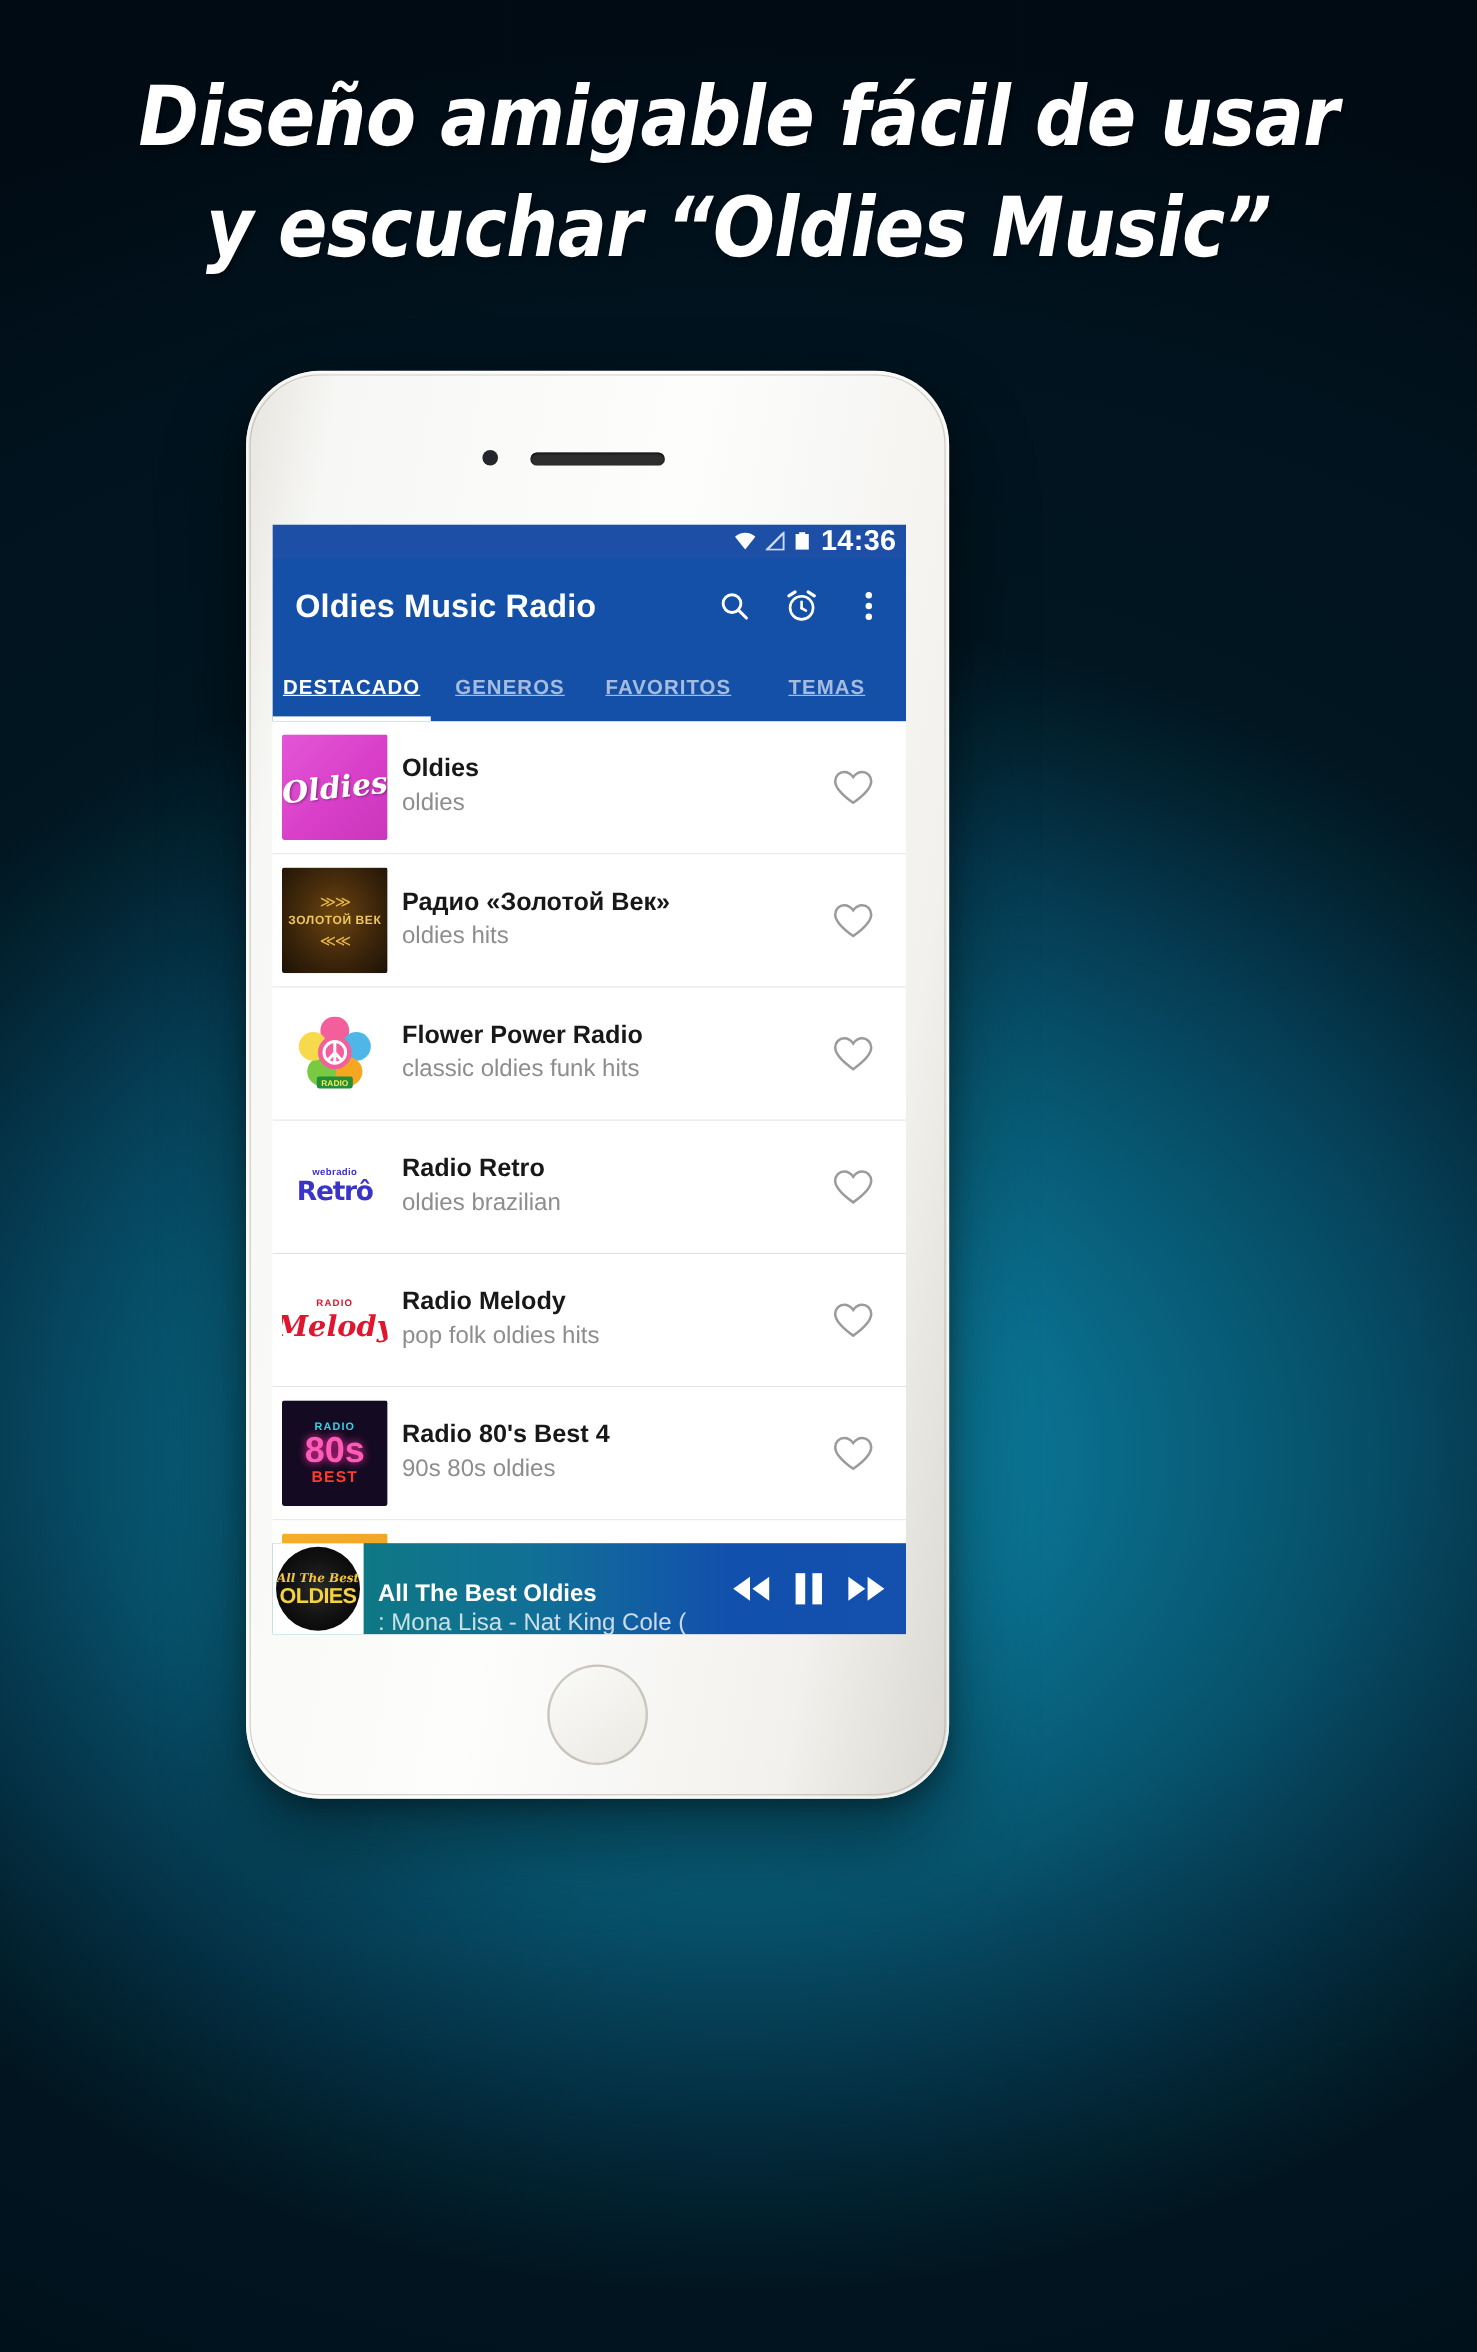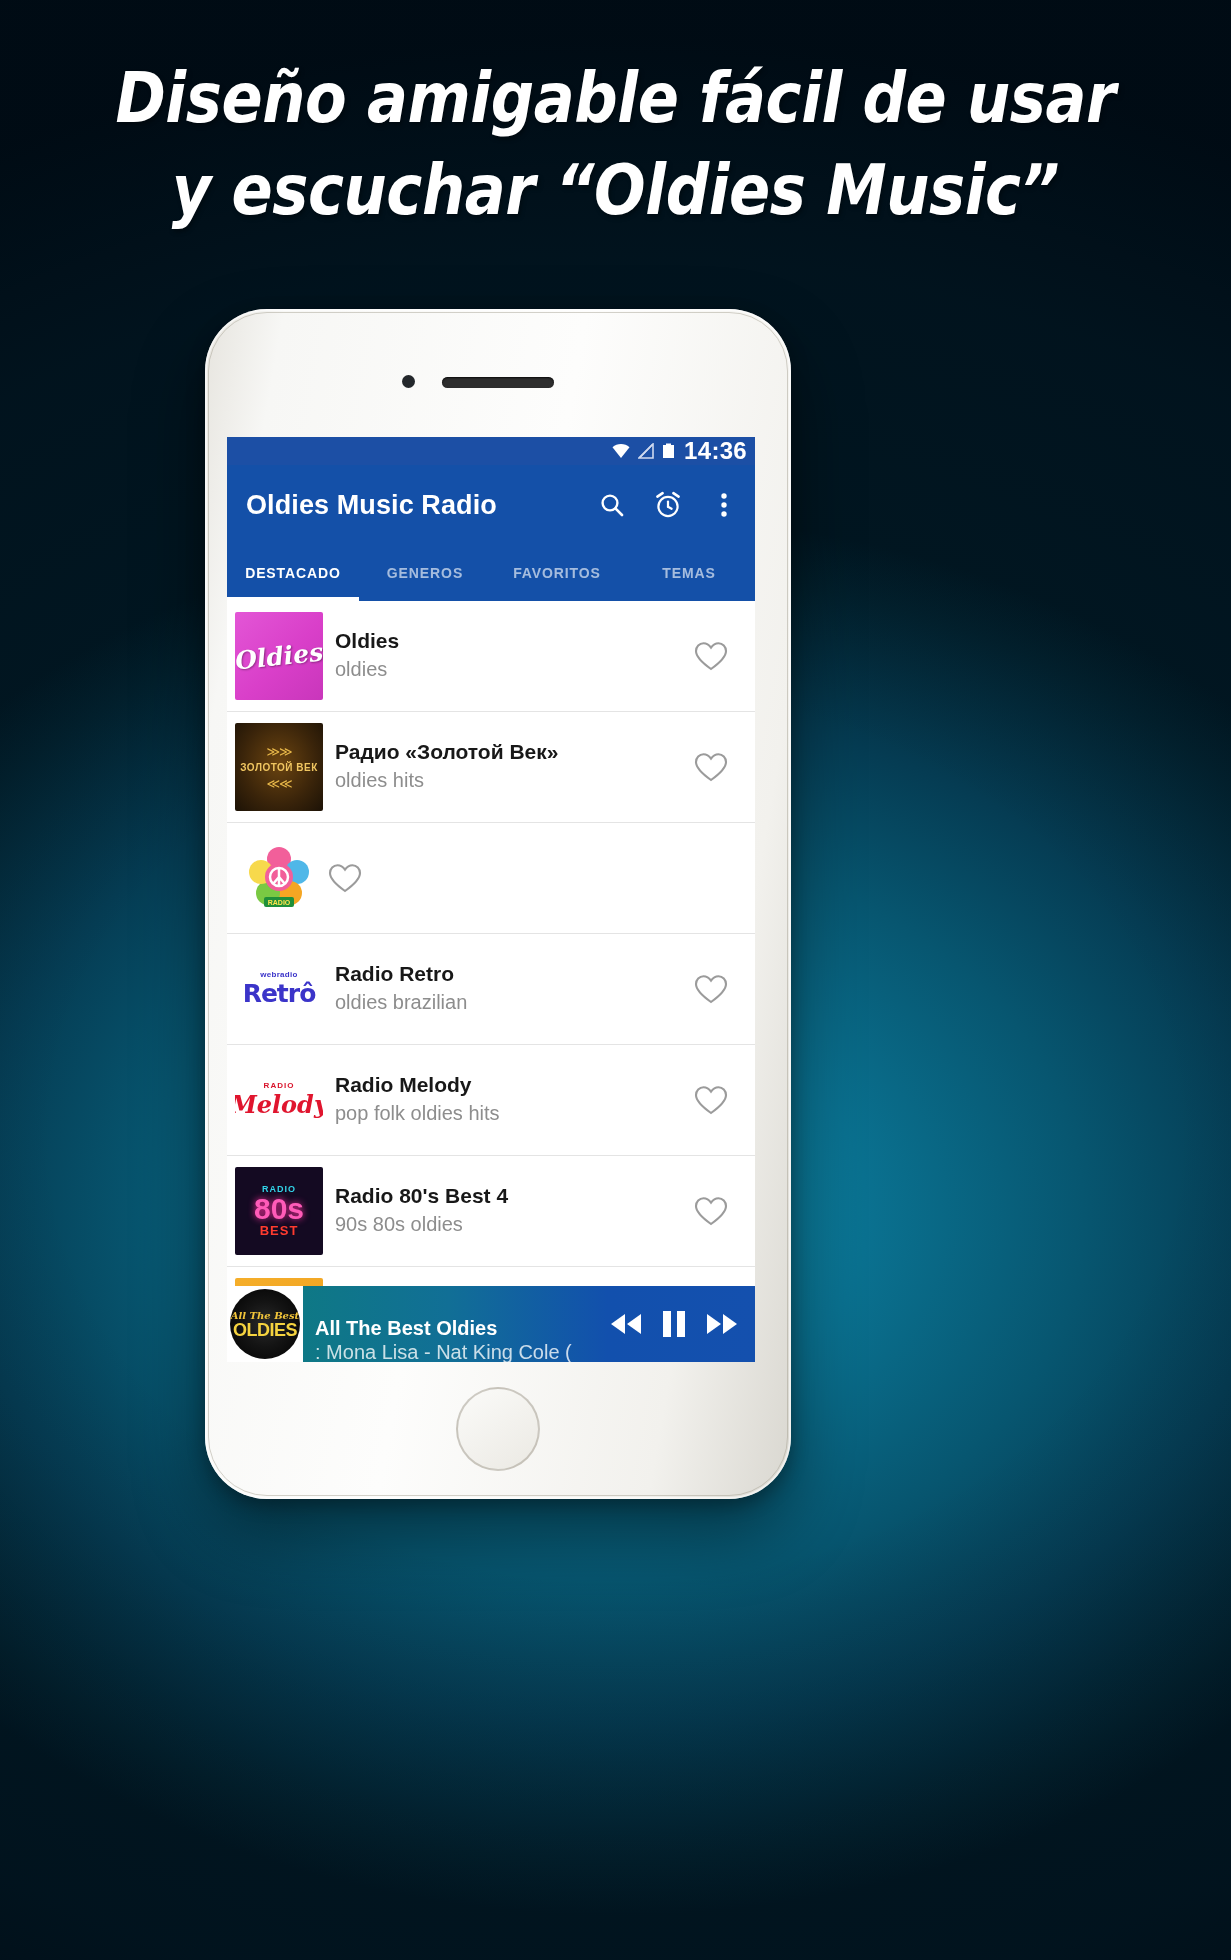--- a/index.html
+++ b/index.html
@@ -162,24 +162,25 @@
     background: #1450a8;
     display: flex;
     position: relative;
   }
   .tab {
     flex: 1;
     display: flex;
     align-items: center;
     justify-content: center;
     color: rgba(255,255,255,0.62);
-    font-size: 14px;
+    font-size: 17px;
     font-weight: bold;
     letter-spacing: 0.9px;
     cursor: pointer;
+    text-decoration: underline;
   }
   .tab.active { color: #ffffff; }
   .tab-underline {
     position: absolute;
     bottom: 0;
     left: 0;
     width: 25%;
     height: 4px;
     background: #ffffff;
   }
@@ -272,21 +273,21 @@
     color: #fff; font-size: 25px;
     text-shadow: 1px 1px 2px rgba(0,0,0,0.35);
     transform: rotate(-6deg);
   }
   .lg-zoloto { background: radial-gradient(ellipse at 50% 45%, #6b4410 0%, #3a240a 60%, #1c1206 100%); flex-direction: column; gap: 3px; }
   .lg-zoloto .txt { color: #f0c661; font-size: 10px; font-weight: bold; letter-spacing: 0.5px; }
   .lg-zoloto .wreath { color: #e8b84a; font-size: 13px; letter-spacing: -1px; }
   .lg-flower { background: #ffffff; }
   .lg-retro { background: #ffffff; flex-direction: column; }
   .lg-retro .top { font-size: 8px; color: #3b34c9; font-weight: bold; letter-spacing: 0.3px; }
-  .lg-retro .main { font-family:"DejaVu Sans", sans-serif; font-weight: bold; color: #3b34c9; font-size: 25px; letter-spacing: -1px; }
+  .lg-retro .main { font-family:"DejaVu Sans", sans-serif; font-weight: bold; color: #3b34c9; font-size: 22px; letter-spacing: -1px; }
   .lg-melody { background: #ffffff; flex-direction: column; }
   .lg-melody .top { font-size: 8px; color: #d9132b; font-weight: bold; letter-spacing: 1px; }
   .lg-melody .main { font-family:"DejaVu Serif", serif; font-style: italic; font-weight: bold; color: #e0152e; font-size: 24px; }
   .lg-80s { background: #140a22; flex-direction: column; gap: 1px; }
   .lg-80s .top { color: #32d4e8; font-size: 9px; font-weight: bold; letter-spacing: 1px; }
   .lg-80s .main { color: #ff5bb8; font-size: 30px; font-weight: bold; line-height: 0.9; text-shadow: 0 0 7px #ff2f9e; }
   .lg-80s .bot { color: #ff3b2f; font-size: 13px; font-weight: bold; letter-spacing: 1px; }
   .lg-funky { background: linear-gradient(140deg,#f5ae2a,#efa01f); }
   .lg-allbest { width: 70px; height: 70px; border-radius: 50%; background: radial-gradient(circle at 50% 50%, #2a2a2a 0%, #141414 45%, #000 100%); display:flex; flex-direction: column; align-items:center; justify-content:center; }
   .lg-allbest .t1 { color: #f2c53a; font-family:"DejaVu Serif", serif; font-style: italic; font-weight: bold; font-size: 10px; }
@@ -410,20 +411,24 @@
               <circle cx="20" cy="46" r="12" fill="#7ac943"></circle>
               <circle cx="13" cy="25" r="12" fill="#f7d94c"></circle>
               <circle cx="31" cy="30" r="14" fill="#f25f9a"></circle>
               <circle cx="31" cy="30" r="9" fill="none" stroke="#fff" stroke-width="2.5"></circle>
               <path d="M31 21 L31 39 M31 30 L25 37 M31 30 L37 37" stroke="#fff" stroke-width="2.5" fill="none"></path>
               <rect x="16" y="50" width="30" height="10" rx="2" fill="#1f8f3a"></rect>
               <text x="31" y="58" font-size="7" font-family="Liberation Sans, sans-serif" font-weight="bold" fill="#ffe44d" text-anchor="middle">RADIO</text>
             </svg>
           </div>
         </div>
+        <div class="row-text">
+          <div class="row-title">Flower Power Radio</div>
+          <div class="row-sub">classic oldies funk hits</div>
+        </div>
         <div class="fav">
           <svg width="34" height="31" viewBox="0 0 34 31">
             <path d="M17 28 C5 19.5 2 14.5 2 10 C2 5.6 5.4 2.3 9.5 2.3 C12.3 2.3 15.1 3.9 17 6.6 C18.9 3.9 21.7 2.3 24.5 2.3 C28.6 2.3 32 5.6 32 10 C32 14.5 29 19.5 17 28 Z" fill="none" stroke="#9b9b9b" stroke-width="2.1"></path>
           </svg>
         </div>
       </div>
 
       <div class="row">
         <div class="thumb">
           <div class="lg lg-retro">

